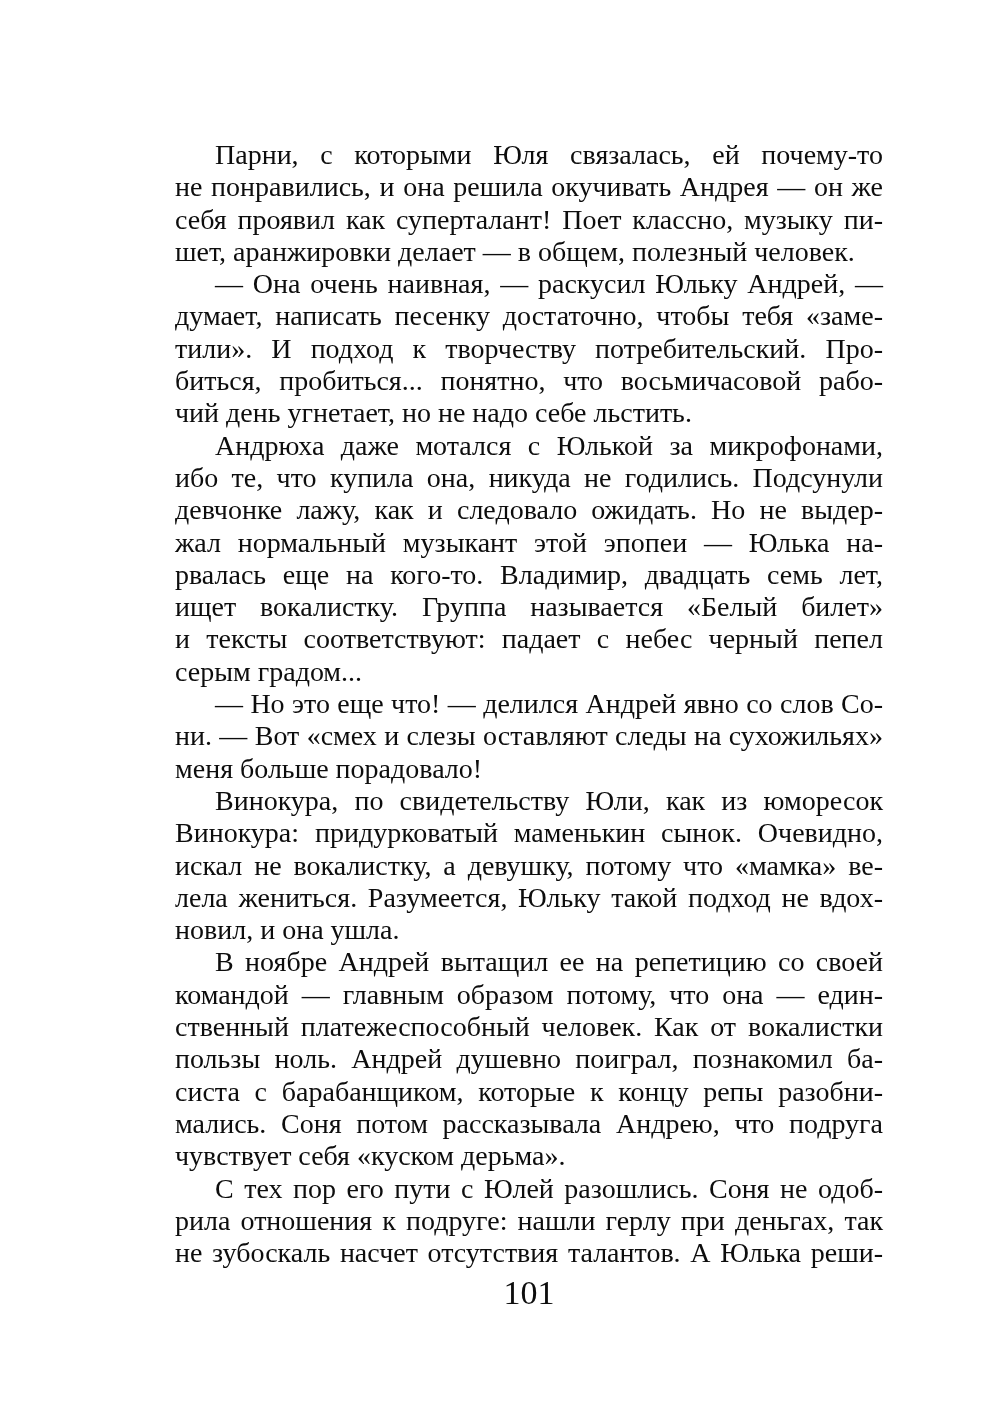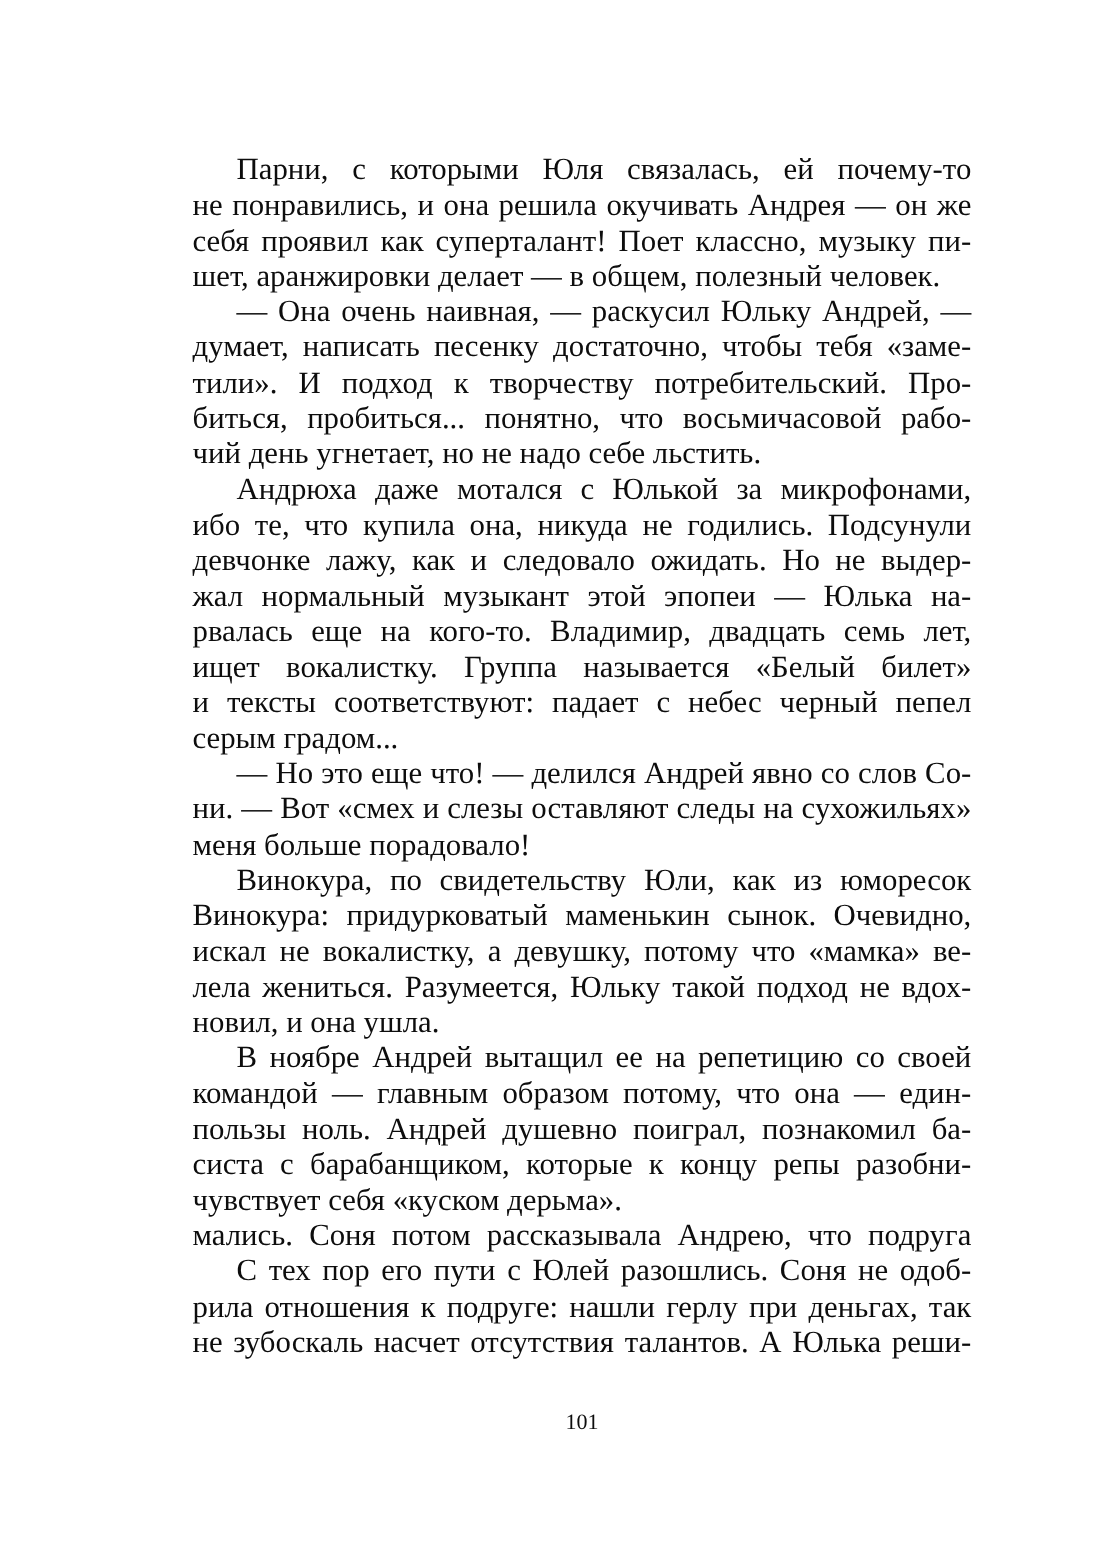--- a/index.html
+++ b/index.html
@@ -42,21 +42,21 @@
   .line.end {
     text-align: right;
     text-align-last: left;
   }
   .page-number {
     position: absolute;
     left: 175px;
     top: 1277px;
     width: 708px;
     text-align: center;
-    font-size: 20px;
+    font-size: 34px;
     line-height: 32px;
   }
 </style>
 </head>
 <body>
 
 <div class="book-page">
   <div class="text-block">
       <div class="para">
         <div class="line first">Парни, с которыми Юля связалась, ей почему-то</div>
@@ -89,24 +89,25 @@
       <div class="para">
         <div class="line first">Винокура, по свидетельству Юли, как из юморесок</div>
         <div class="line">Винокура: придурковатый маменькин сынок. Очевидно,</div>
         <div class="line">искал не вокалистку, а девушку, потому что «мамка» ве-</div>
         <div class="line">лела жениться. Разумеется, Юльку такой подход не вдох-</div>
         <div class="line end">новил, и она ушла.</div>
       </div>
       <div class="para">
         <div class="line first">В ноябре Андрей вытащил ее на репетицию со своей</div>
         <div class="line">командой — главным образом потому, что она — един-</div>
+        <div class="line">ственный платежеспособный человек. Как от вокалистки</div>
         <div class="line">пользы ноль. Андрей душевно поиграл, познакомил ба-</div>
         <div class="line">систа с барабанщиком, которые к концу репы разобни-</div>
+        <div class="line">мались. Соня потом рассказывала Андрею, что подруга</div>
         <div class="line end">чувствует себя «куском дерьма».</div>
-        <div class="line">мались. Соня потом рассказывала Андрею, что подруга</div>
       </div>
       <div class="para">
         <div class="line first">С тех пор его пути с Юлей разошлись. Соня не одоб-</div>
         <div class="line">рила отношения к подруге: нашли герлу при деньгах, так</div>
         <div class="line">не зубоскаль насчет отсутствия талантов. А Юлька реши-</div>
       </div>
     </div>
   <div class="page-number">101</div>
 </div>
 

